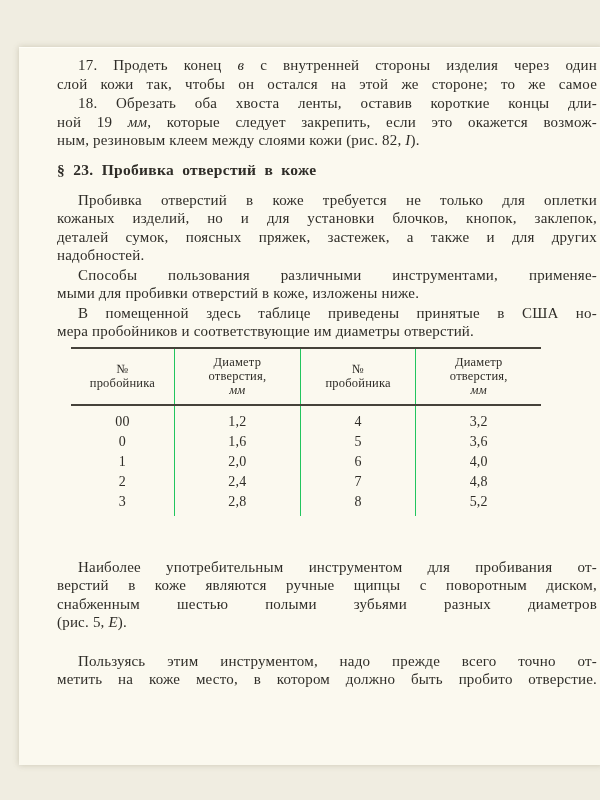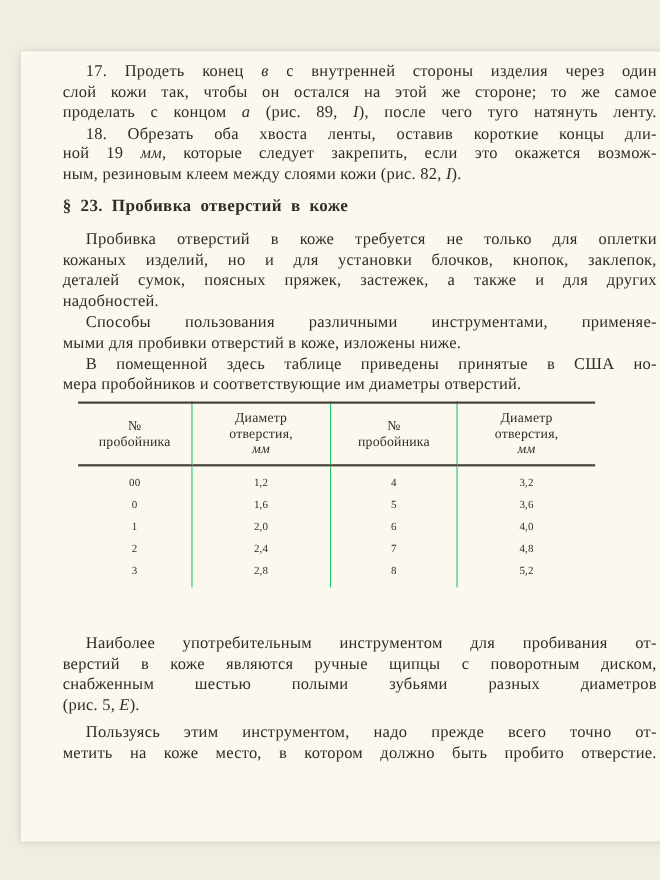--- a/index.html
+++ b/index.html
@@ -55,41 +55,40 @@
     font-size: 12.5px;
     line-height: 14px;
     text-align: center;
     vertical-align: middle;
     padding: 6px 4px 7px 4px;
     border-bottom: 2px solid #45423a;
     letter-spacing: 0.2px;
   }
   table.punch th + th, table.punch td + td { border-left: 1px solid #22c55e; }
   table.punch tbody td {
-    font-size: 10px;
+    font-size: 14px;
     line-height: 17px;
     text-align: center;
     padding: 1.5px 4px;
   }
   table.punch tbody tr:first-child td { padding-top: 7px; }
   table.punch tbody tr:last-child td { padding-bottom: 6px; }
 
   .after-table { margin-top: 42px; }
-  .last-para { margin-top: 7px; }
+  .last-para { margin-top: 20px; }
 </style>
 </head>
 <body>
 
 <div class="page">
   <div class="content">
 
     <div class="para">
         <div class="tline just ind"><span>17. Продеть конец </span><span class="it">в</span><span> с внутренней стороны изделия через один</span></div>
         <div class="tline just"><span>слой кожи так, чтобы он остался на этой же стороне; то же самое</span></div>
-        <div class="tline just"><span>проделать с концом </span><span class="it">а</span><span> (рис. 89, </span><span class="it">I</span><span>), после чего туго натянуть ленту.</span></div>
       </div>
     <div class="para">
         <div class="tline just ind"><span>18. Обрезать оба хвоста ленты, оставив короткие концы дли-</span></div>
         <div class="tline just"><span>ной 19 </span><span class="it">мм</span><span>, которые следует закрепить, если это окажется возмож-</span></div>
         <div class="tline"><span>ным, резиновым клеем между слоями кожи (рис. 82, </span><span class="it">I</span><span>).</span></div>
       </div>
 
     <div class="heading">§ 23. Пробивка отверстий в коже</div>
 
     <div class="para">

